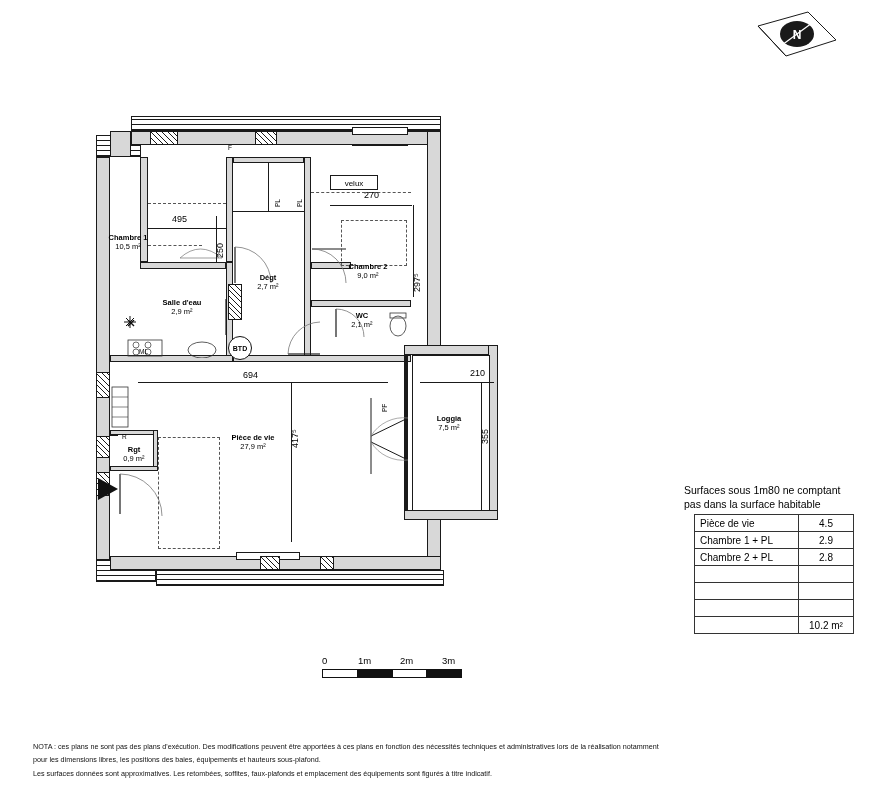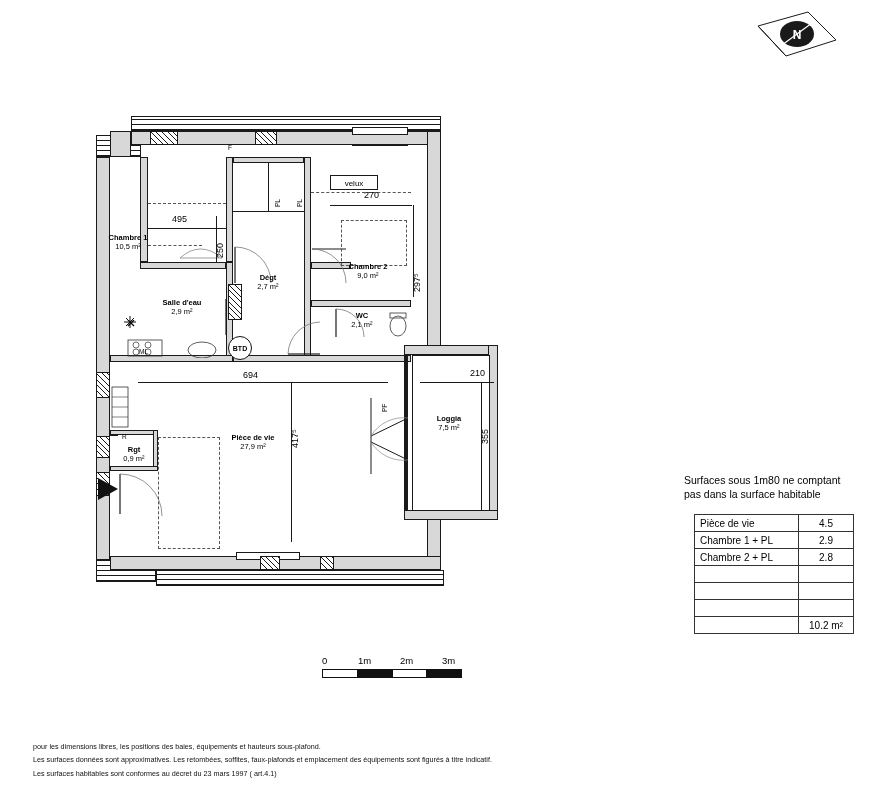--- a/index.html
+++ b/index.html
@@ -137,21 +137,21 @@
     position: absolute;
     width: 0; height: 0;
     border-top: 11px solid transparent;
     border-bottom: 11px solid transparent;
     border-left: 20px solid #111;
   }
   
   .table-caption {
     position: absolute;
     left: 684px;
-    top: 474px;
+    top: 484px;
     width: 185px;
     font-size: 10.5px;
     line-height: 1.3;
   }
   table.surface-table {
     position: absolute;
     left: 694px;
     top: 514px;
     width: 160px;
     border-collapse: collapse;
@@ -474,18 +474,18 @@
     </div>
     <div class="scale-bar">
       <div></div>
       <div class="fill"></div>
       <div></div>
       <div class="fill"></div>
     </div>
   </div>
 
   <div class="notes">
+    <div>NOTA : ces plans ne sont pas des plans d'exécution. Des modifications peuvent être apportées à ces plans en fonction des nécessités techniques et administratives lors de la réalisation notamment</div>
     <div>pour les dimensions libres, les positions des baies, équipements et hauteurs sous-plafond.</div>
     <div>Les surfaces données sont approximatives. Les retombées, soffites, faux-plafonds et emplacement des équipements sont figurés à titre indicatif.</div>
-    <div>Les surfaces habitables sont conformes au décret du 23 mars 1997 ( art.4.1)</div>
   </div>
 
 </div>
 
 </body></html>

